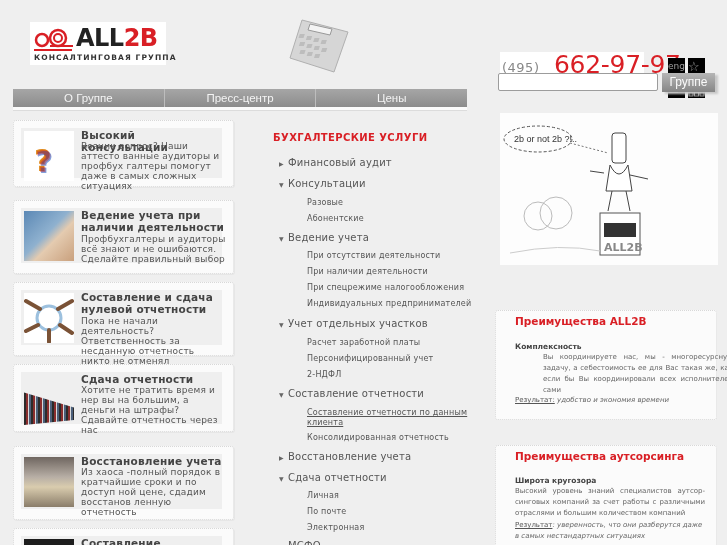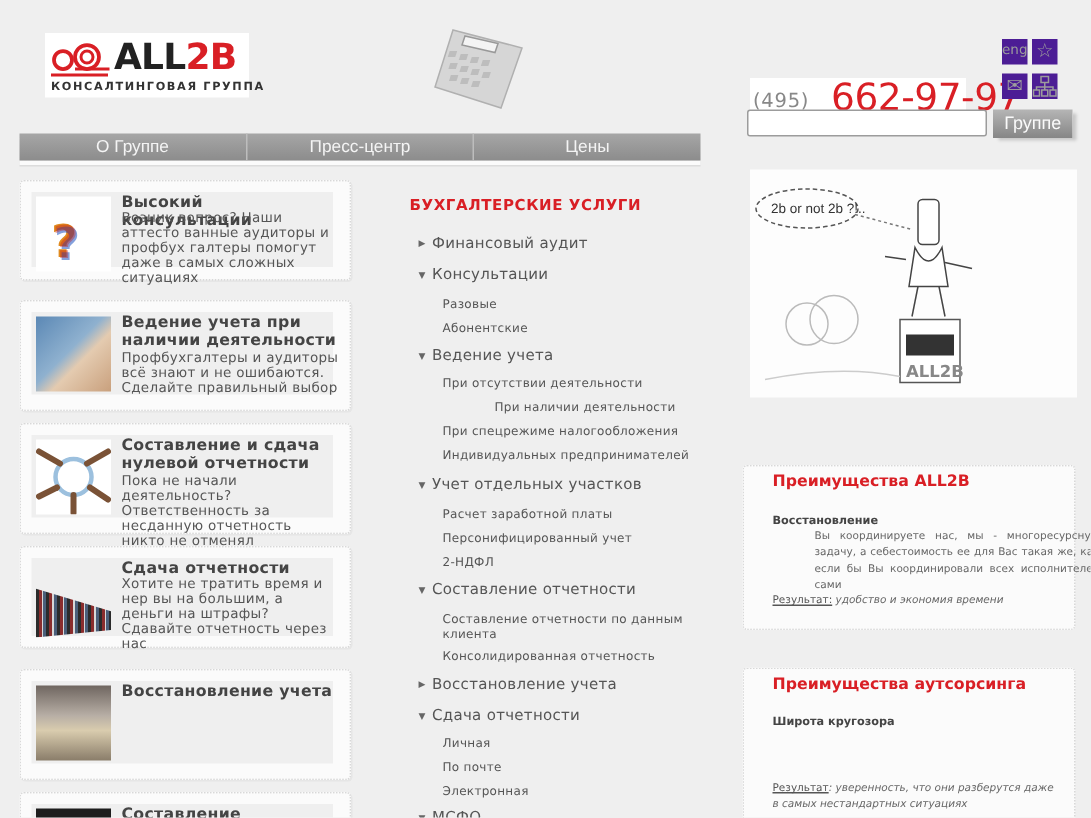--- a/index.html
+++ b/index.html
@@ -17,38 +17,38 @@
   .calc { position: absolute; left: 288px; top: 18px; width: 62px; height: 55px; }
 
   .nav { position: absolute; left: 13px; top: 73px; width: 454px; height: 18px; background: linear-gradient(#a6a6a6, #8c8c8c); display: flex; box-shadow: 0 3px 0 #fbfbfb, 0 4px 0 #dcdcdc; margin-top: 16px; }
   .nav .item { flex: 1; color: #f4f4f4; font-family: "Liberation Sans", sans-serif; font-size: 11.5px; text-align: center; line-height: 18px; border-right: 1px solid #bdbdbd; cursor: pointer; }
   .nav .item:last-child { border-right: none; }
 
   .phone { position: absolute; left: 500px; top: 52px; width: 144px; height: 28px; background: #fff; white-space: nowrap; }
   .phone .code { font-size: 13px; color: #888; letter-spacing: 0.5px; position: absolute; left: 2px; top: 8px; }
   .phone .num { font-size: 25px; color: #d91f25; position: absolute; left: 54px; top: -2px; letter-spacing: -0.3px; }
 
-  .icon-box { position: absolute; width: 17px; height: 17px; background: #4c1d95; color: #9c9c9c; font-size: 9px; text-align: center; line-height: 17px; }
+  .icon-box { position: absolute; width: 17px; height: 17px; background: #000000; color: #9c9c9c; font-size: 9px; text-align: left; line-height: 17px; margin-top: 32px; }
 
   .search-input { position: absolute; left: 498px; top: 73px; width: 160px; height: 18px; background: #fff; border: 1px solid #9c9c9c; border-radius: 2px; font-size: 11px; padding: 0 4px; }
   .search-btn { position: absolute; left: 662px; top: 73px; width: 53px; height: 19px; background: linear-gradient(#b5b5b5, #868686); color: #fafafa; font-family: "Liberation Sans", sans-serif; font-size: 12px; line-height: 19px; text-align: center; border: none; box-shadow: 3px 2px 2px #c8c8c8; cursor: pointer; }
 
   
   .card { position: absolute; left: 13px; width: 221px; background: #fbfbfb; border: 1px dotted #d8d8d8; border-radius: 3px; box-shadow: 1px 1px 0 #e6e6e6; }
   .card .inner { position: absolute; left: 7px; top: 7px; width: 201px; background: #efefef; }
   .card .thumb { position: absolute; left: 3px; top: 3px; width: 50px; height: 50px; overflow: hidden; background: #fff; }
   .card .title { position: absolute; left: 60px; top: 1px; width: 145px; font-size: 10.5px; font-weight: bold; color: #444; line-height: 12px; letter-spacing: 0.2px; }
   .card .desc { position: absolute; left: 60px; width: 145px; font-size: 9px; color: #555; line-height: 10px; letter-spacing: 0.2px; }
 
   
   .section-title { position: absolute; left: 273px; top: 132px; color: #d91f25; font-size: 10px; font-weight: bold; letter-spacing: 0.4px; }
   .menu { position: absolute; left: 279px; top: 0; width: 210px; }
   .mi { position: absolute; left: 0; font-size: 10px; color: #555; white-space: nowrap; cursor: pointer; letter-spacing: 0.2px; }
   .mi .arrow { display: inline-block; width: 9px; font-size: 6px; color: #666; vertical-align: middle; }
-  .si { position: absolute; left: 16px; font-size: 8px; color: #555; line-height: 10px; cursor: pointer; letter-spacing: 0.2px; width: 190px; }
+  .si { position: absolute; left: 28px; font-size: 8px; color: #555; line-height: 10px; cursor: pointer; letter-spacing: 0.2px; width: 190px; }
 
   
   .cartoon { position: absolute; left: 500px; top: 113px; width: 218px; height: 152px; background: #fdfdfd; }
   .adv { position: absolute; left: 495px; width: 222px; background: #fbfbfb; border: 1px dotted #d8d8d8; border-radius: 3px; }
   .adv .head { position: absolute; left: 19px; font-weight: bold; color: #d91f25; font-size: 10.5px; }
   .adv .sub { position: absolute; left: 19px; font-weight: bold; color: #444; font-size: 7.5px; }
   .adv .body { position: absolute; left: 19px; width: 190px; font-size: 7px; color: #666; line-height: 11px; text-align: justify; }
   .adv .res { position: absolute; left: 19px; width: 190px; font-size: 7px; color: #666; line-height: 11px; }
   .adv .res u { color: #555; }
   .adv .res i { color: #666; }
@@ -163,51 +163,52 @@
     <div class="thumb" style="background:repeating-linear-gradient(90deg,#2b2b2b 0 2px,#8a2d2d 2px 4px,#d8d8d8 4px 5px,#4b5f7a 5px 7px);clip-path:polygon(0 35%,100% 65%,100% 90%,0 100%);"></div>
     <div class="title">Сдача отчетности</div>
     <div class="desc" style="top:13px;">Хотите не тратить время и нер вы на большим, а деньги на штрафы? Сдавайте отчетность через нас</div>
   </div>
 </div>
 
 <div class="card" style="top:446px;height:74px;">
   <div class="inner" style="height:55px;">
     <div class="thumb" style="background:linear-gradient(180deg,#6f6660 0%,#b7aea5 40%,#d9ccae 60%,#8a7d6a 100%);"></div>
     <div class="title">Восстановление учета</div>
+    <div class="desc" style="top:13px;">Из хаоса  -полный порядок в кратчайшие сроки и по доступ ной цене, сдадим восстанов ленную отчетность</div>
   </div>
 </div>
 
 <div class="card" style="top:528px;height:40px;">
   <div class="inner" style="height:30px;">
     <div class="thumb" style="background:linear-gradient(160deg,#1d1d1d 0 45%,#e8e8e8 55%);"></div>
     <div class="title">Составление отчетности</div>
   </div>
 </div>
 
 <div class="section-title">БУХГАЛТЕРСКИЕ УСЛУГИ</div>
 <div class="menu">
   <div class="mi" style="top:157px;"><span class="arrow">▶</span><span>Финансовый аудит</span></div>
 
   <div class="mi" style="top:178px;"><span class="arrow">▼</span><span>Консультации</span></div>
   <div class="si" style="top:198px;">Разовые</div>
   <div class="si" style="top:214px;">Абонентские</div>
 
   <div class="mi" style="top:232px;"><span class="arrow">▼</span><span>Ведение учета</span></div>
   <div class="si" style="top:251px;">При отсутствии деятельности</div>
-  <div class="si" style="top:267px;text-align:center;">При наличии деятельности</div>
+  <div class="si" style="top:267px;">При наличии деятельности</div>
   <div class="si" style="top:283px;">При спецрежиме налогообложения</div>
   <div class="si" style="top:299px;">Индивидуальных предпринимателей</div>
 
   <div class="mi" style="top:318px;"><span class="arrow">▼</span><span>Учет отдельных участков</span></div>
   <div class="si" style="top:338px;">Расчет заработной платы</div>
   <div class="si" style="top:354px;">Персонифицированный учет</div>
   <div class="si" style="top:370px;">2-НДФЛ</div>
 
   <div class="mi" style="top:388px;"><span class="arrow">▼</span><span>Составление отчетности</span></div>
-  <div class="si" style="top:408px;">Составление отчетности по данным клиента</div>
+  <div class="si" style="top:408px;text-decoration:underline;">Составление отчетности по данным клиента</div>
   <div class="si" style="top:433px;">Консолидированная отчетность</div>
 
   <div class="mi" style="top:451px;"><span class="arrow">▶</span><span>Восстановление учета</span></div>
 
   <div class="mi" style="top:472px;"><span class="arrow">▼</span><span>Сдача отчетности</span></div>
   <div class="si" style="top:491px;">Личная</div>
   <div class="si" style="top:507px;">По почте</div>
   <div class="si" style="top:523px;">Электронная</div>
 
   <div class="mi" style="top:540px;"><span class="arrow">▼</span><span>МСФО</span></div>
@@ -228,22 +229,23 @@
     <rect x="104" y="110" width="32" height="14" fill="#333"></rect>
     <text x="104" y="138" font-size="11" font-weight="bold" fill="#888" font-family="DejaVu Sans, sans-serif">ALL2B</text>
     <circle cx="38" cy="103" r="14" fill="none" stroke="#bbb"></circle>
     <circle cx="56" cy="100" r="16" fill="none" stroke="#bbb"></circle>
     <path d="M10 140 Q60 130 100 138" stroke="#ccc" fill="none"></path>
   </svg>
 </div>
 
 <div class="adv" style="top:310px;height:110px;">
   <div class="head" style="top:4px;">Преимущества ALL2B</div>
-  <div class="sub" style="top:31px;">Восстановление</div>
+  <div class="sub" style="top:31px;">Комплексность</div>
   <div class="body" style="top:41px;margin-left:28px;">Вы координируете нас, мы - многоресурсную задачу, а себестоимость ее для Вас такая же, как если бы Вы координировали всех исполнителей сами</div>
   <div class="res" style="top:84px;"><u>Результат:</u> <i>удобство и экономия времени</i></div>
 </div>
 
 <div class="adv" style="top:445px;height:110px;">
   <div class="head" style="top:4px;">Преимущества аутсорсинга</div>
   <div class="sub" style="top:30px;">Широта кругозора</div>
+  <div class="body" style="top:40px;">Высокий уровень знаний специалистов аутсор-синговых компаний за счет работы с различными отраслями и большим количеством компаний</div>
   <div class="res" style="top:74px;"><u>Результат</u><i>: уверенность, что они разберутся даже в самых нестандартных ситуациях</i></div>
 </div>
 
 </body></html>

